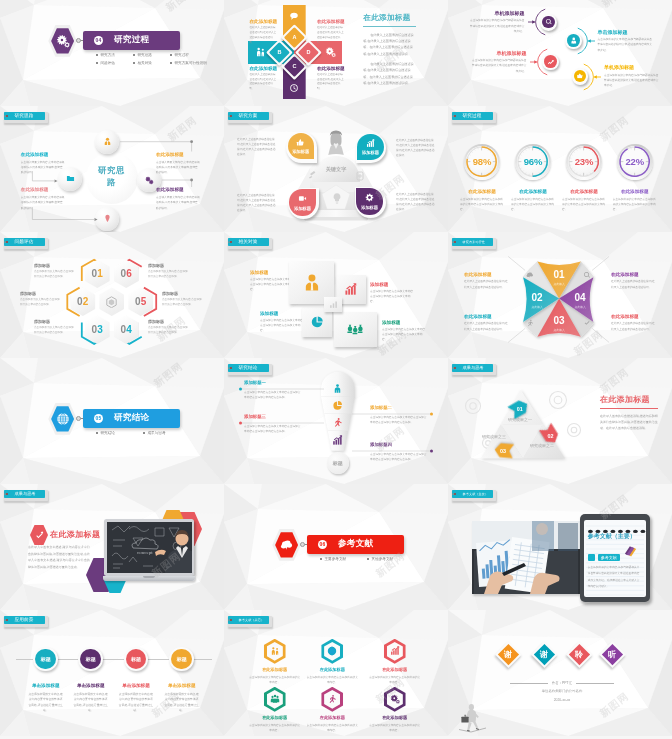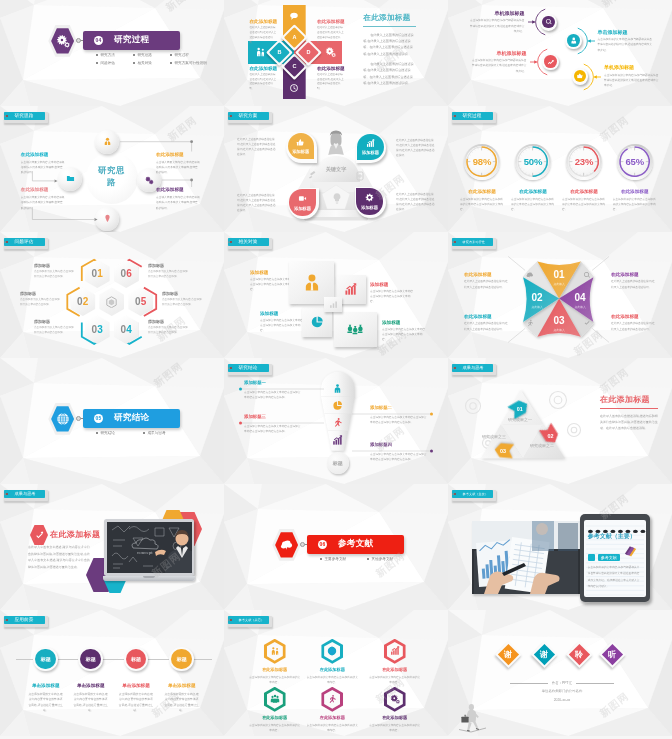--- a/index.html
+++ b/index.html
@@ -588,21 +588,21 @@
             <line x1="6.51" y1="24.00" x2="5.30" y2="24.70" stroke="#d5d5d5" stroke-width="0.45"></line>
             <line x1="5.24" y1="20.91" x2="3.88" y2="21.28" stroke="#d5d5d5" stroke-width="0.45"></line>
             <line x1="6.40" y1="17.60" x2="3.40" y2="17.60" stroke="#bdbdbd" stroke-width="0.7"></line>
             <line x1="5.24" y1="14.29" x2="3.88" y2="13.92" stroke="#d5d5d5" stroke-width="0.45"></line>
             <line x1="6.51" y1="11.20" x2="5.30" y2="10.50" stroke="#d5d5d5" stroke-width="0.45"></line>
             <line x1="8.55" y1="8.55" x2="7.56" y2="7.56" stroke="#d5d5d5" stroke-width="0.45"></line>
             <line x1="11.20" y1="6.51" x2="10.50" y2="5.30" stroke="#d5d5d5" stroke-width="0.45"></line>
             <line x1="14.29" y1="5.24" x2="13.92" y2="3.88" stroke="#d5d5d5" stroke-width="0.45"></line>
             <path d="M17.60,3.00 A14.6,14.6 0 0,1 17.60,32.20" fill="none" stroke="#17aec1" stroke-width="1.5"></path>
           </svg>
-          <div style="position:absolute;left:69px;top:50.2px;width:32px;text-align:center;color:#17aec1;font-size:9.5px;font-weight:bold;letter-spacing:-.2px;">50%</div>
+          <div style="position:absolute;left:69px;top:50.2px;width:32px;text-align:center;color:#17aec1;font-size:9.5px;font-weight:bold;letter-spacing:-.2px;">96%</div>
           <div style="position:absolute;left:63px;top:83px;width:44px;text-align:center;color:#17aec1;font-size:4.6px;font-weight:bold;">在此添加标题</div>
           <div class="ph" style="position:absolute;left:63px;top:91px;width:44px;font-size:2.7px;line-height:1.9;color:#9b9b9b;text-align:left;">点击添加所需的文字内容点击添加所需的文字内容点击添加所需的文字内容。</div>
           <div style="position:absolute;left:117.8px;top:37.5px;width:36.4px;height:36.4px;border-radius:50%;background:conic-gradient(from 180deg,#fdfdfd,#d7d7d7 40%,#c9c9c9 55%,#ededed 85%,#fdfdfd);box-shadow:0 1.4px 2px rgba(0,0,0,.2);">
             <div style="position:absolute;left:2.4px;top:2.4px;width:31.599999999999998px;height:31.599999999999998px;border-radius:50%;background:radial-gradient(circle at 40% 35%, #fbfbfb 40%, #ebebeb 100%);"></div>
           </div>
           <svg width="35.2" height="35.2" viewBox="0 0 35.2 35.2" style="position:absolute;left:118.4px;top:38.1px;">
             <circle cx="17.6" cy="17.6" r="14.6" fill="none" stroke="#e0e0e0" stroke-width="1.1"></circle>
             <line x1="17.60" y1="6.40" x2="17.60" y2="3.40" stroke="#bdbdbd" stroke-width="0.7"></line>
             <line x1="20.91" y1="5.24" x2="21.28" y2="3.88" stroke="#d5d5d5" stroke-width="0.45"></line>
             <line x1="24.00" y1="6.51" x2="24.70" y2="5.30" stroke="#d5d5d5" stroke-width="0.45"></line>
@@ -656,21 +656,21 @@
             <line x1="6.51" y1="24.00" x2="5.30" y2="24.70" stroke="#d5d5d5" stroke-width="0.45"></line>
             <line x1="5.24" y1="20.91" x2="3.88" y2="21.28" stroke="#d5d5d5" stroke-width="0.45"></line>
             <line x1="6.40" y1="17.60" x2="3.40" y2="17.60" stroke="#bdbdbd" stroke-width="0.7"></line>
             <line x1="5.24" y1="14.29" x2="3.88" y2="13.92" stroke="#d5d5d5" stroke-width="0.45"></line>
             <line x1="6.51" y1="11.20" x2="5.30" y2="10.50" stroke="#d5d5d5" stroke-width="0.45"></line>
             <line x1="8.55" y1="8.55" x2="7.56" y2="7.56" stroke="#d5d5d5" stroke-width="0.45"></line>
             <line x1="11.20" y1="6.51" x2="10.50" y2="5.30" stroke="#d5d5d5" stroke-width="0.45"></line>
             <line x1="14.29" y1="5.24" x2="13.92" y2="3.88" stroke="#d5d5d5" stroke-width="0.45"></line>
             <path d="M17.60,3.00 A14.6,14.6 0 1,1 10.57,4.81" fill="none" stroke="#8b5cc7" stroke-width="1.5"></path>
           </svg>
-          <div style="position:absolute;left:170.7px;top:50.2px;width:32px;text-align:center;color:#8b5cc7;font-size:9.5px;font-weight:bold;letter-spacing:-.2px;">65%</div>
+          <div style="position:absolute;left:170.7px;top:50.2px;width:32px;text-align:center;color:#8b5cc7;font-size:9.5px;font-weight:bold;letter-spacing:-.2px;">22%</div>
           <div style="position:absolute;left:164.7px;top:83px;width:44px;text-align:center;color:#8b5cc7;font-size:4.6px;font-weight:bold;">在此添加标题</div>
           <div class="ph" style="position:absolute;left:164.7px;top:91px;width:44px;font-size:2.7px;line-height:1.9;color:#9b9b9b;text-align:left;">点击添加所需的文字内容点击添加所需的文字内容点击添加所需的文字内容。</div>
         </div>
         <div class="wm" style="left:150px;top:16px;">新图网</div>
       </div>
     </div>
     <div class="cell">
       <div class="slide">
         <div class="bg">
           <svg viewBox="0 0 224 126" preserveAspectRatio="none">

